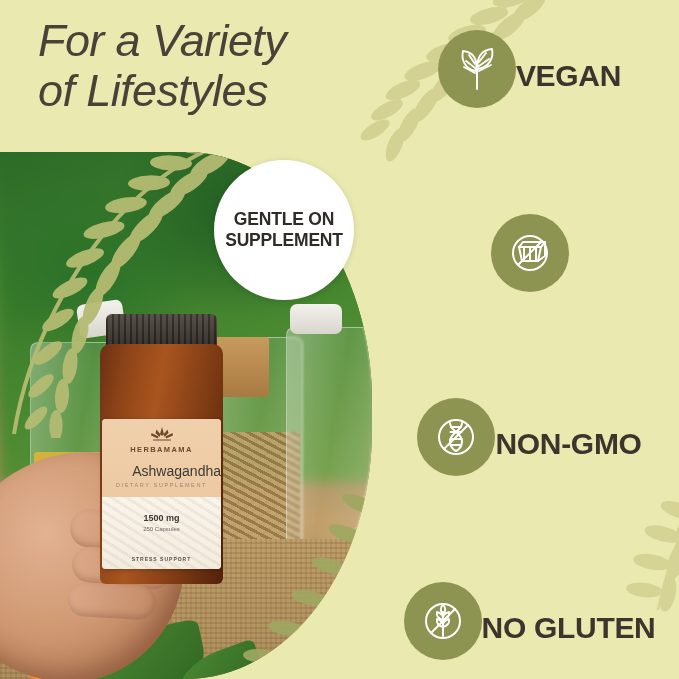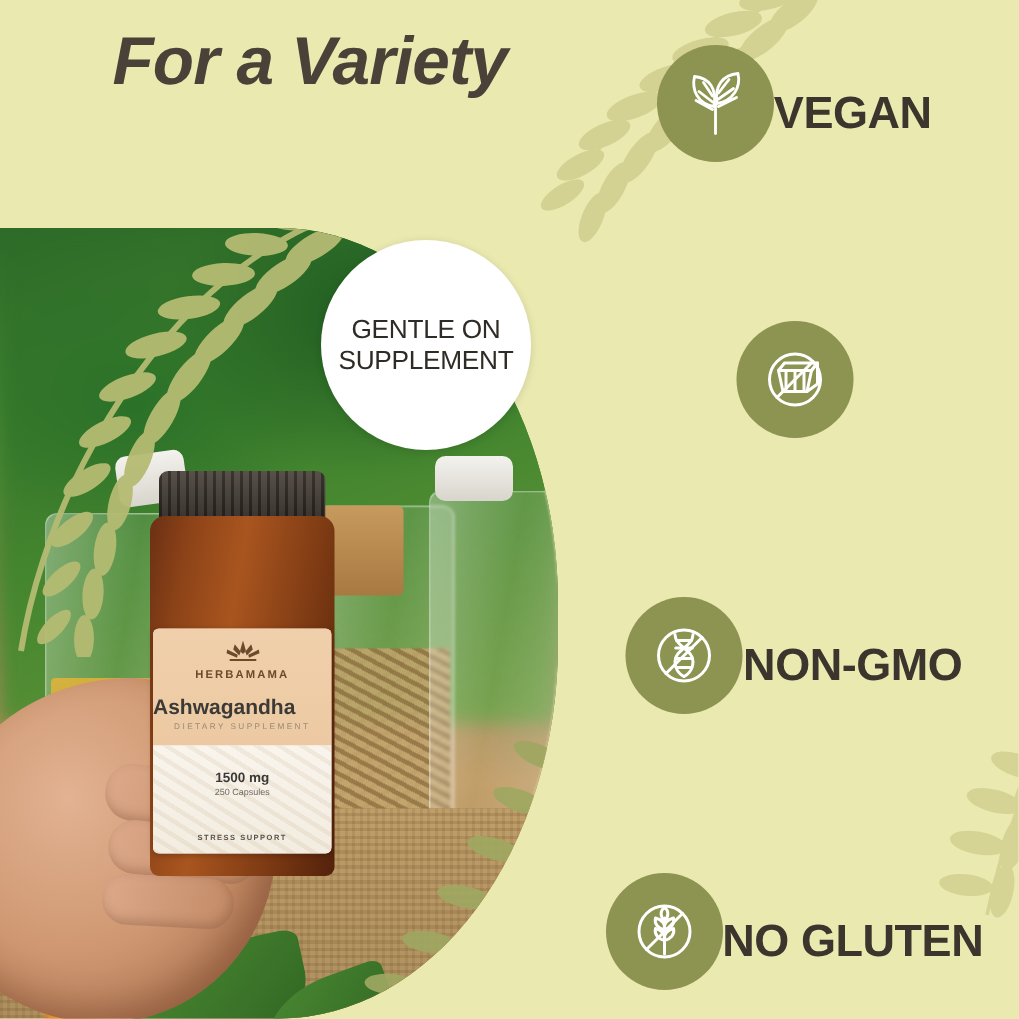--- a/index.html
+++ b/index.html
@@ -41,26 +41,25 @@
     pointer-events: none;
   }
 
   
   .headline {
     position: absolute;
     left: 38px;
     top: 16px;
     width: 330px;
     font-style: italic;
-    font-weight: bold;
+    font-weight: normal;
     font-size: 45px;
     line-height: 1.12;
     color: #4a4238;
     letter-spacing: -0.6px;
-    margin-left: 37px;
   }
 
   
   .photo-wrap {
     position: absolute;
     left: 0;
     top: 152px;
     width: 372px;
     height: 527px;
     border-top-right-radius: 186px 250px;
@@ -231,24 +230,24 @@
     left: 0; right: 0; top: 26px;
     text-align: center;
     font-size: 7.5px;
     letter-spacing: 1.4px;
     color: #6d4a2c;
     font-weight: bold;
   }
   .label-product {
     position: absolute;
     left: 0; right: 0; top: 44px;
-    text-align: left;
+    text-align: right;
     font-size: 14px;
     color: #3c3a36;
-    font-weight: bold;
+    font-weight: normal;
   }
   .label-sub {
     position: absolute;
     left: 0; right: 0; top: 63px;
     text-align: center;
     font-size: 5.5px;
     letter-spacing: 1.6px;
     color: #9a8a74;
   }
   .label-bottom {
@@ -294,21 +293,21 @@
     background: #ffffff;
     display: flex;
     align-items: center;
     justify-content: center;
     text-align: center;
     z-index: 6;
     box-shadow: 0 1px 6px rgba(0,0,0,0.12);
   }
   .badge-text {
     font-size: 17.5px;
-    font-weight: normal;
+    font-weight: bold;
     color: #2f2b26;
     line-height: 1.22;
     letter-spacing: -0.2px;
   }
   .badge-leaf {
     position: absolute;
     left: 288px;
     top: 254px;
     width: 54px;
     height: 46px;
@@ -388,20 +387,21 @@
       <ellipse cx="67" cy="64" rx="19" ry="7.6" transform="rotate(14 67 64)"></ellipse>
       <ellipse cx="80" cy="92" rx="19" ry="8" transform="rotate(-72 80 92)"></ellipse>
       <ellipse cx="56" cy="92" rx="19" ry="7.6" transform="rotate(10 56 92)"></ellipse>
       <ellipse cx="72" cy="124" rx="18" ry="7.6" transform="rotate(-78 72 124)"></ellipse>
       <ellipse cx="48" cy="120" rx="18" ry="7.2" transform="rotate(6 48 120)"></ellipse>
     </g>
   </svg>
 
   <div class="headline">
     <div>For a Variety</div>
+    <div>of Lifestyles</div>
   </div>
 
   <div class="photo-wrap">
     <div class="photo"></div>
     <div class="photo-bg-blur"></div>
 
     <div class="jar jar-a"></div>
     <div class="oil-fill"></div>
     <div class="stopper stopper-a"></div>
 

